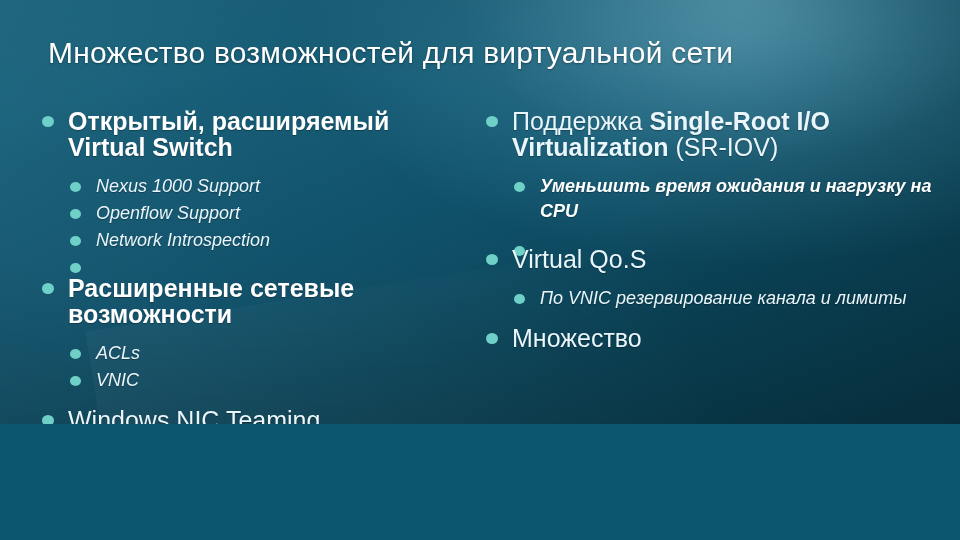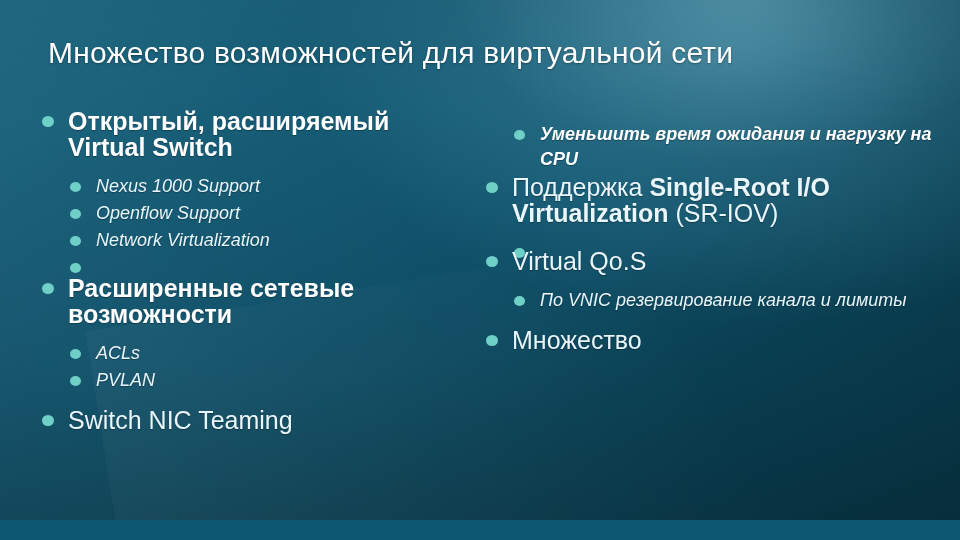--- a/index.html
+++ b/index.html
@@ -9,21 +9,21 @@
   body {
     width: 960px;
     height: 540px;
     overflow: hidden;
     font-family: "Liberation Sans", sans-serif;
     background: #0d5670;
   }
   .slide {
     position: relative;
     width: 960px;
-    height: 520px;
+    height: 424px;
     overflow: hidden;
     background:
       radial-gradient(ellipse at 78% 8%, rgba(120,200,225,0.35) 0%, rgba(120,200,225,0.0) 42%),
       linear-gradient(160deg, #1a6a84 0%, #135a74 22%, #0d4f68 48%, #0a4256 72%, #083646 100%);
   }
   
   .band1 {
     position: absolute;
     left: -220px;
     top: -60px;
@@ -150,60 +150,60 @@
       <span>Nexus 1000 Support</span>
     </div>
 
     <div class="item l2">
       <span class="bullet"></span>
       <span>Openflow Support</span>
     </div>
 
     <div class="item l2">
       <span class="bullet"></span>
-      <span>Network Virtualization</span>
+      <span>Network Introspection</span>
     </div>
 
     <div class="item l2">
       <span class="bullet"></span>
     </div>
 
     <div class="item l1 bold mt-lg">
       <span class="bullet"></span>
       <span>Расширенные сетевые возможности</span>
     </div>
 
     <div class="item l2 mt-md">
       <span class="bullet"></span>
       <span>ACLs</span>
     </div>
 
     <div class="item l2">
       <span class="bullet"></span>
-      <span>PVLAN</span>
+      <span>VNIC</span>
     </div>
 
 
     <div class="item l1 mt-md">
       <span class="bullet"></span>
-      <span>Switch NIC Teaming</span>
+      <span>Windows NIC Teaming</span>
     </div>
 
   </div>
 
   <div class="col col-right">
 
+    <div class="item l1">
+      <span class="bullet"></span>
+      <span class="mixed-reg">Поддержка </span><span class="mixed-bold">Single-Root I/O Virtualization </span><span class="mixed-reg">(SR-IOV)</span>
+    </div>
+
     <div class="item l2 bold mt-md">
       <span class="bullet"></span>
       <span>Уменьшить время ожидания и нагрузку на CPU</span>
-    </div>
-
-    <div class="item l1">
-      <span class="bullet"></span>
-      <span class="mixed-reg">Поддержка </span><span class="mixed-bold">Single-Root I/O Virtualization </span><span class="mixed-reg">(SR-IOV)</span>
     </div>
 
     <div class="item l2 mt-md">
       <span class="bullet"></span>
     </div>
 
     <div class="item l1 mt-lg">
       <span class="bullet"></span>
       <span>Virtual Qo.S</span>
     </div>

